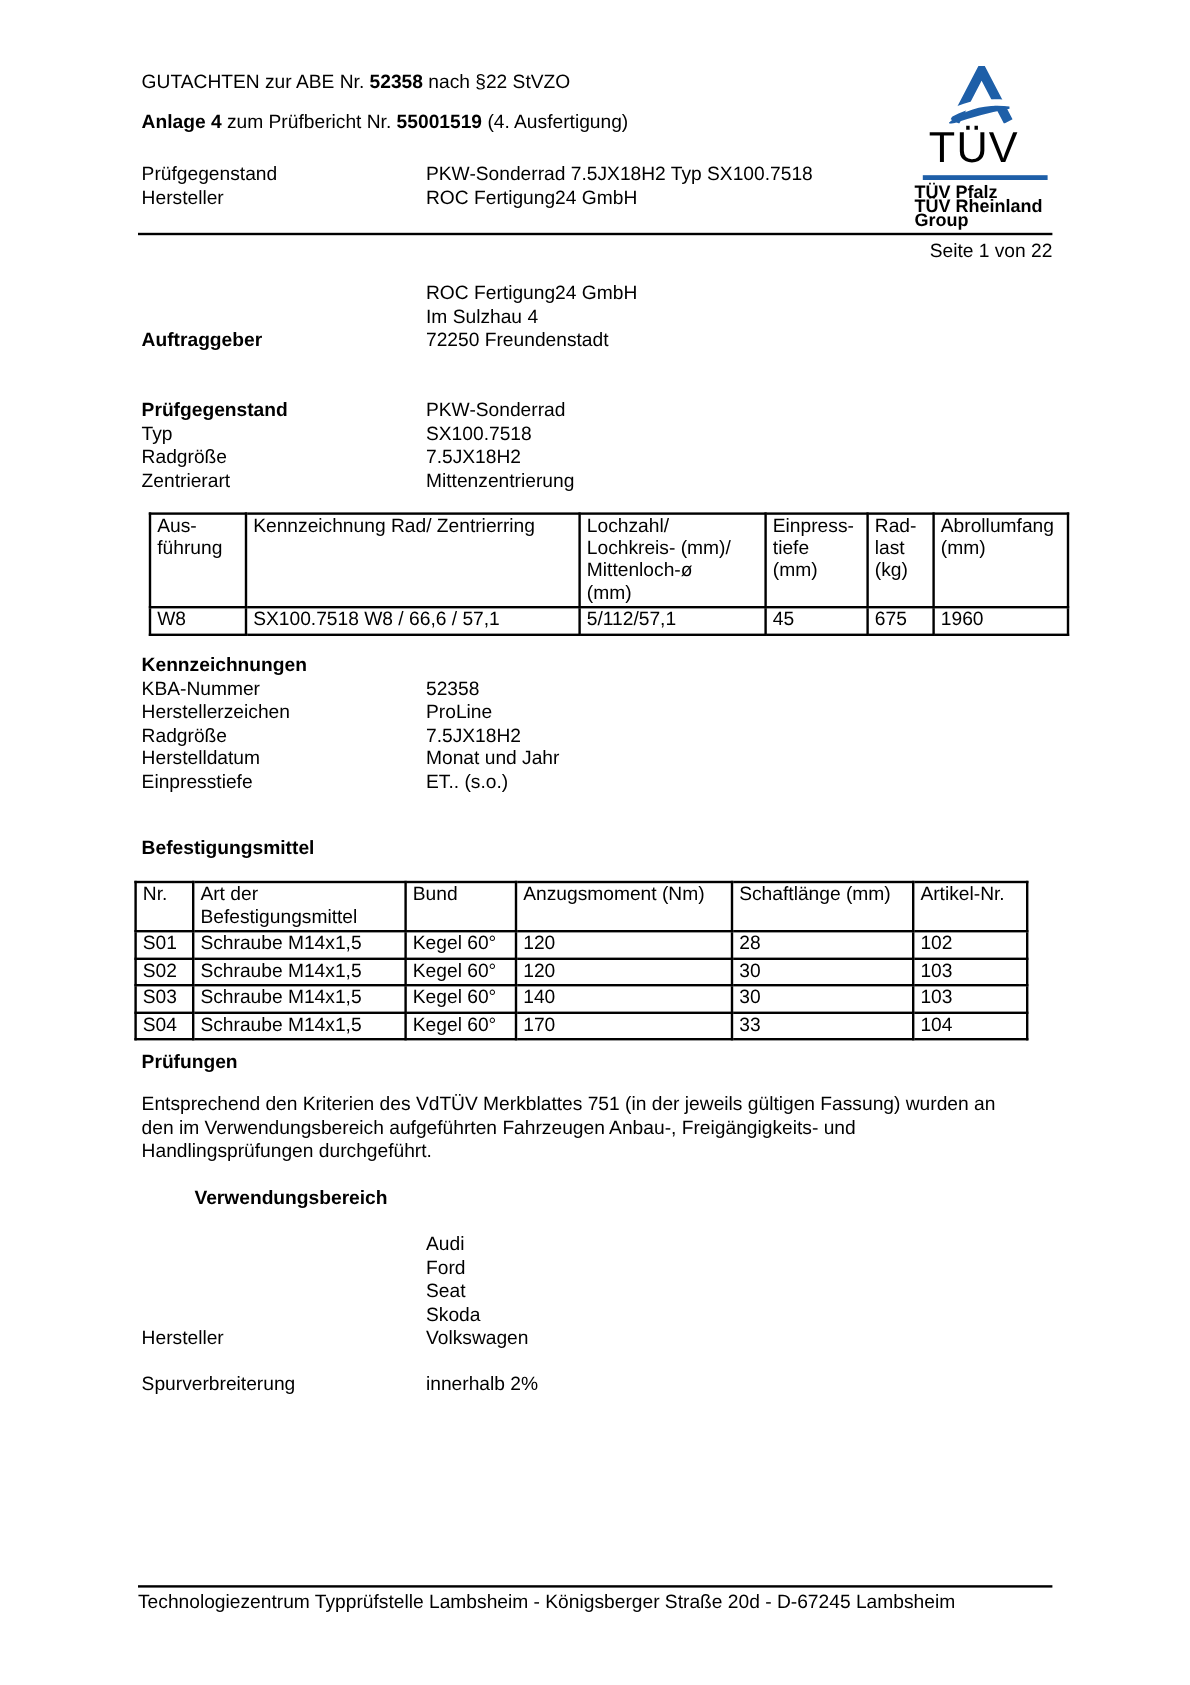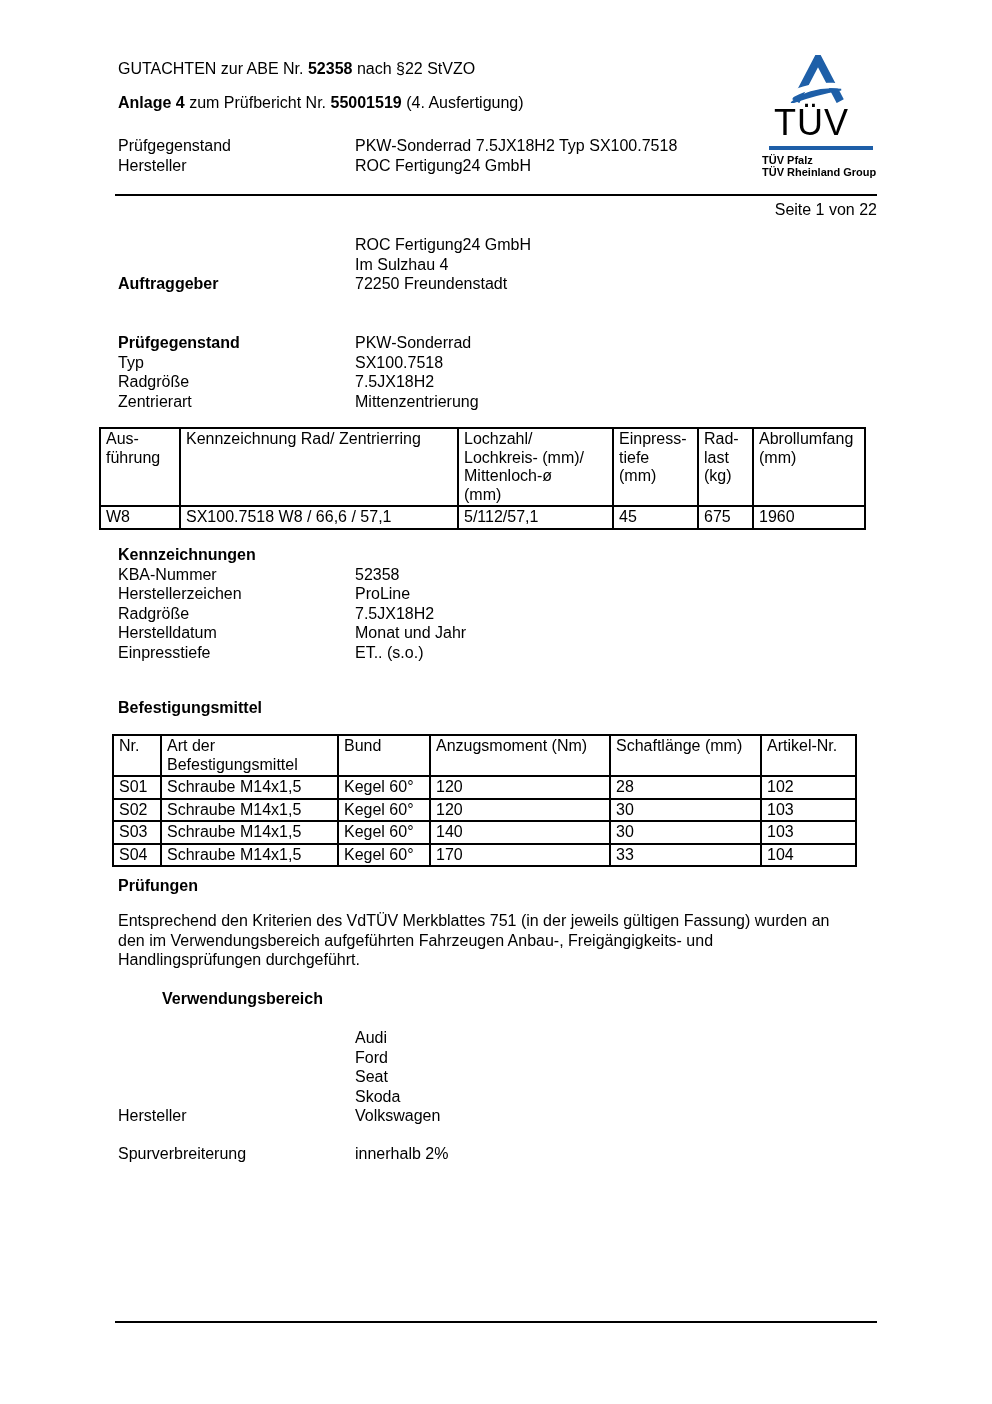--- a/index.html
+++ b/index.html
@@ -18,36 +18,36 @@
   
   .hdr-line1 { left:118px; top:59px; }
   .hdr-line2 { left:118px; top:93px; }
   .hdr-meta  { left:118px; top:136px; }
 
   
   .logo { left:762px; top:55px; width:132px; }
   .logo-tri { display:block; margin-left:27px; }
   .logo-name { font-size:36px; line-height:38px; font-weight:normal; letter-spacing:1px; margin-left:12px; margin-top:1px; }
   .logo-rule { height:4px; width:104px; margin-left:7px; margin-top:4px; background:#1e5fa8; }
-  .logo-sub { margin-top:5px; font-size:11px; line-height:11.5px; font-weight:bold; white-space:pre-line; }
+  .logo-sub { margin-top:5px; font-size:15px; line-height:11.5px; font-weight:bold; white-space:pre-line; }
 
   .rule { position:absolute; left:115px; width:762px; height:2px; background:#000; }
   .rule-top { top:194px; }
   .rule-bottom { top:1321px; }
   .page-indicator { left:600px; top:200px; width:277px; text-align:right; }
 
   .sec-auftraggeber { left:118px; top:235px; }
   .sec-pruefgegenstand { left:118px; top:333px; }
 
   table { border-collapse:collapse; table-layout:fixed; font:inherit; background:#fff; }
   th, td {
     border:2px solid #000; text-align:left; vertical-align:top;
     font-weight:normal; padding:1px 5px; white-space:pre-line; line-height:18.5px;
   }
-  .wheel-table { left:99px; top:427px; width:765px; }
+  .wheel-table { left:124px; top:427px; width:765px; }
   .fastener-table { left:112px; top:734px; width:743px; }
 
   .sec-kennzeichnungen { left:118px; top:545px; }
   .ttl-befestigung { left:118px; top:698px; }
   .ttl-pruefungen { left:118px; top:876px; }
   .par-pruefungen { left:118px; top:911px; width:775px; }
   .ttl-verwendung { left:118px; top:989px;margin-left:44px; }
   .sec-hersteller { left:118px; top:1028px; }
   .sec-spur { left:118px; top:1144px; }
   .footer-text { left:115px; top:1326px; width:780px; }
@@ -256,14 +256,15 @@
   </div>
 
   <div class="abs sec-spur">
     <div class="row">
       <div class="lab">Spurverbreiterung</div>
       <div>innerhalb 2%</div>
     </div>
   </div>
 
   <div class="rule rule-bottom"></div>
+  <div class="abs footer-text">Technologiezentrum Typprüfstelle Lambsheim - Königsberger Straße 20d - D-67245 Lambsheim</div>
 
 </div>
 
 </body></html>

